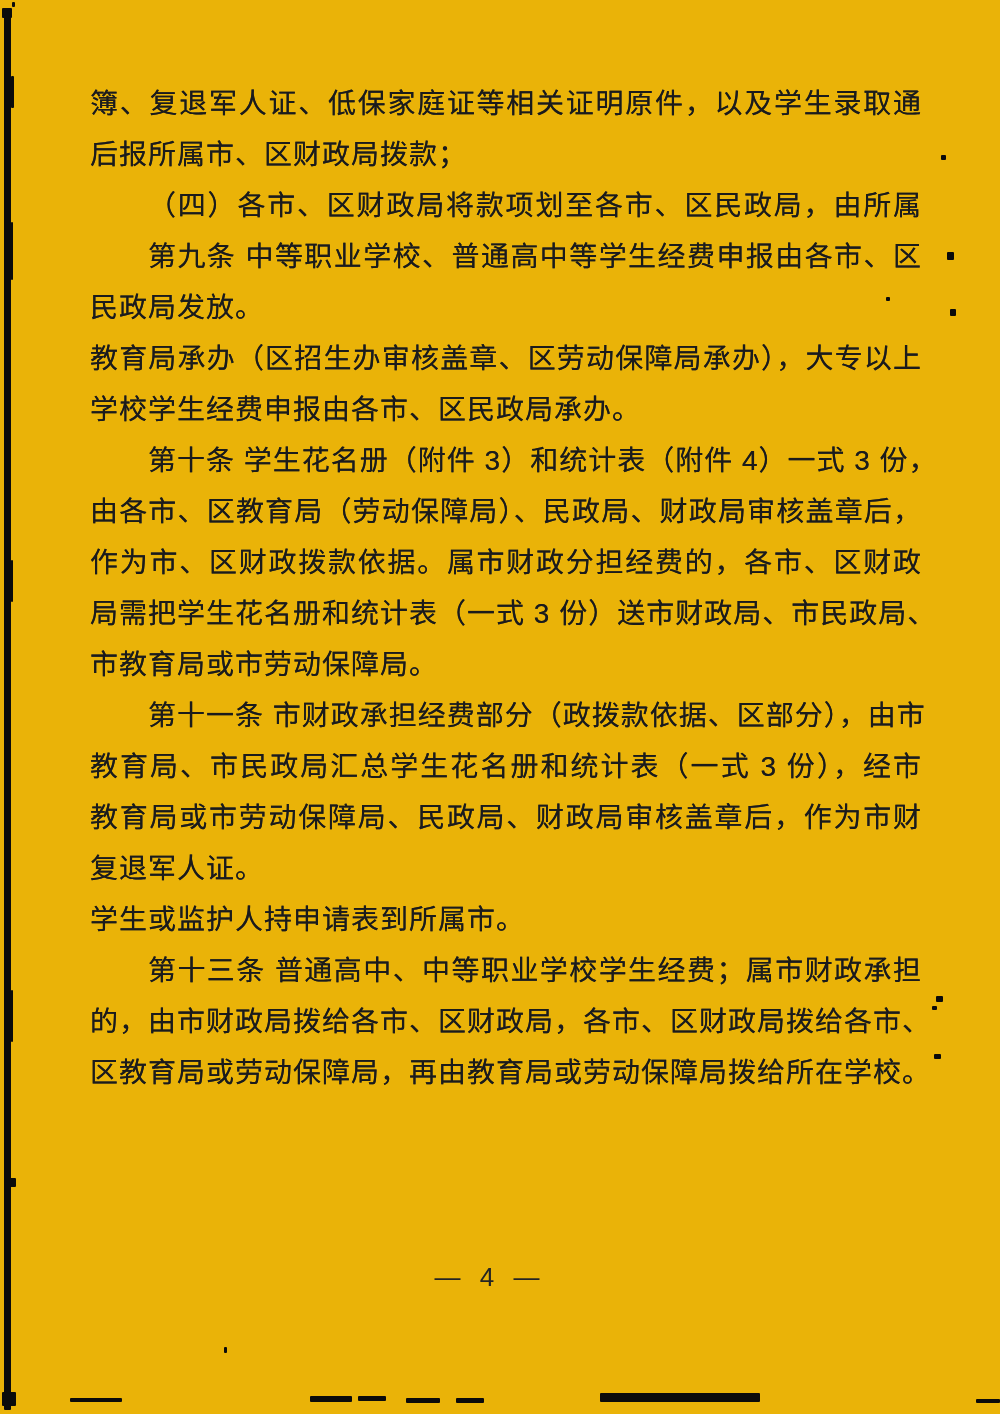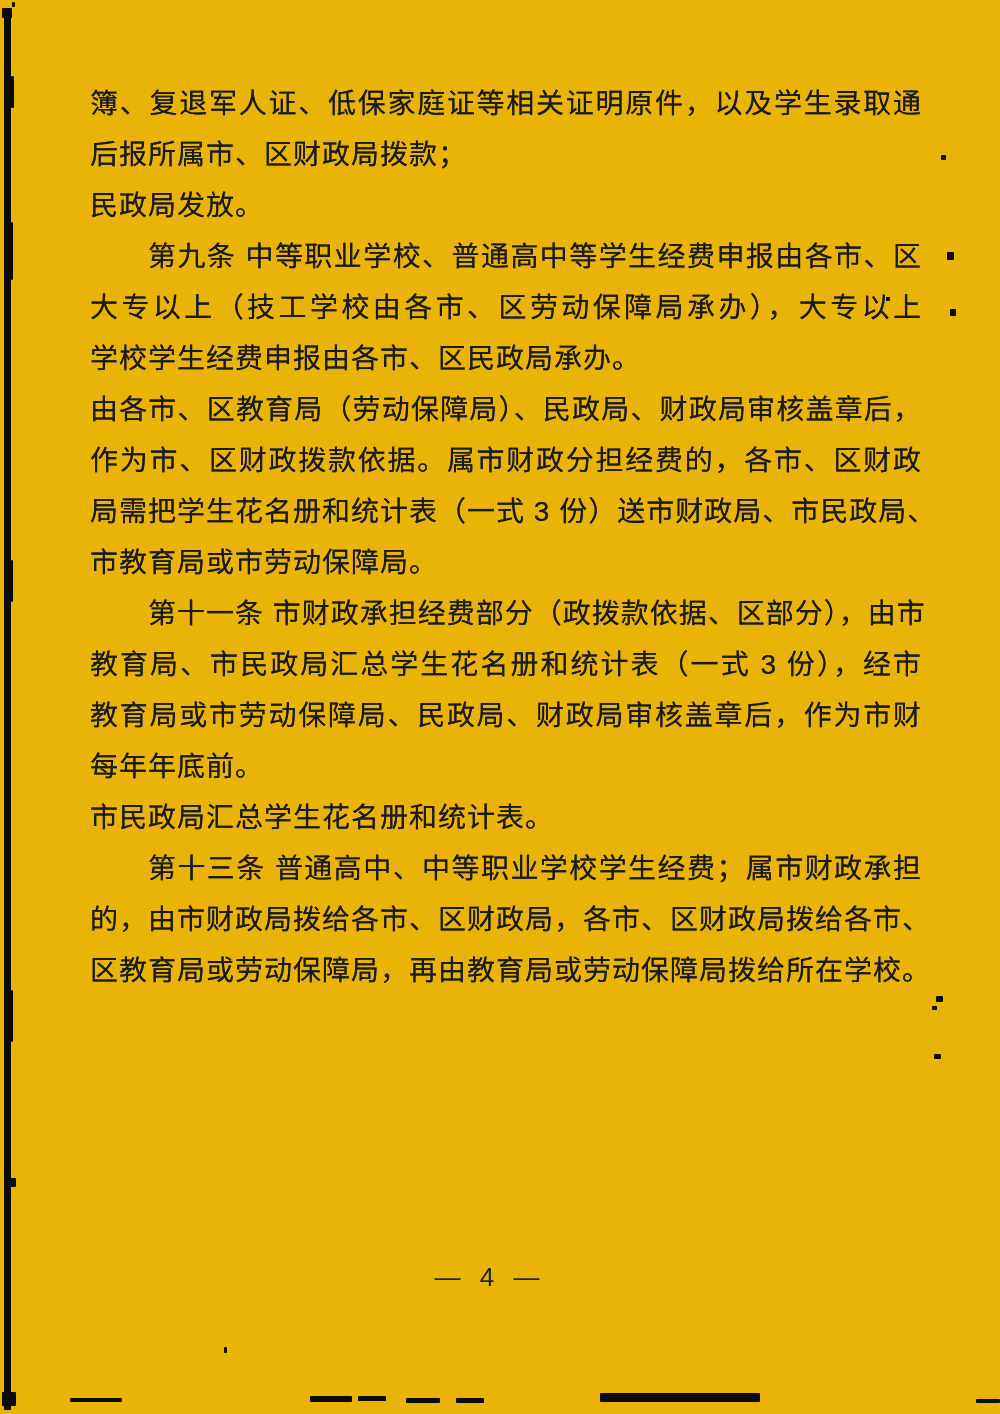--- a/index.html
+++ b/index.html
@@ -63,33 +63,35 @@
   }
 </style>
 </head>
 <body>
 
 <div class="page">
 
   <div class="text-block">
     <div class="tline">簿、复退军人证、低保家庭证等相关证明原件，以及学生录取通</div>
     <div class="tline end">后报所属市、区财政局拨款；</div>
+    <div class="tline indent">（四）各市、区财政局将款项划至各市、区民政局，由所属</div>
+    <div class="tline indent">第九条 中等职业学校、普通高中等学生经费申报由各市、区</div>
     <div class="tline end">民政局发放。</div>
-    <div class="tline indent">第九条 中等职业学校、普通高中等学生经费申报由各市、区</div>
-    <div class="tline">大专以上（技工学校由各市、区劳动保障局承办），大专以上</div>
+    <div class="tline">教育局承办（区招生办审核盖章、区劳动保障局承办），大专以上</div>
     <div class="tline end">学校学生经费申报由各市、区民政局承办。</div>
+    <div class="tline indent">第十条 学生花名册（附件 3）和统计表（附件 4）一式 3 份，</div>
     <div class="tline">由各市、区教育局（劳动保障局）、民政局、财政局审核盖章后，</div>
     <div class="tline">作为市、区财政拨款依据。属市财政分担经费的，各市、区财政</div>
     <div class="tline">局需把学生花名册和统计表（一式 3 份）送市财政局、市民政局、</div>
     <div class="tline end">市教育局或市劳动保障局。</div>
     <div class="tline indent">第十一条 市财政承担经费部分（政拨款依据、区部分），由市</div>
     <div class="tline">教育局、市民政局汇总学生花名册和统计表（一式 3 份），经市</div>
     <div class="tline">教育局或市劳动保障局、民政局、财政局审核盖章后，作为市财</div>
-    <div class="tline end">每年年底前。</div>
-    <div class="tline end">市民政局汇总学生花名册和统计表。</div>
+    <div class="tline end">复退军人证。</div>
+    <div class="tline end">学生或监护人持申请表到所属市。</div>
     <div class="tline indent">第十三条 普通高中、中等职业学校学生经费；属市财政承担</div>
     <div class="tline">的，由市财政局拨给各市、区财政局，各市、区财政局拨给各市、</div>
     <div class="tline">区教育局或劳动保障局，再由教育局或劳动保障局拨给所在学校。</div>
   </div>
 
   <div class="page-number">— 4 —</div>
 
   <div class="artifact-layer">
       <div class="speck" style="left: 4px; top: 8px; width: 7px; height: 1402px; background: rgb(11, 11, 11);"></div>
       <div class="speck" style="left: 2px; top: 8px; width: 10px; height: 10px; background: rgb(11, 11, 11);"></div>

